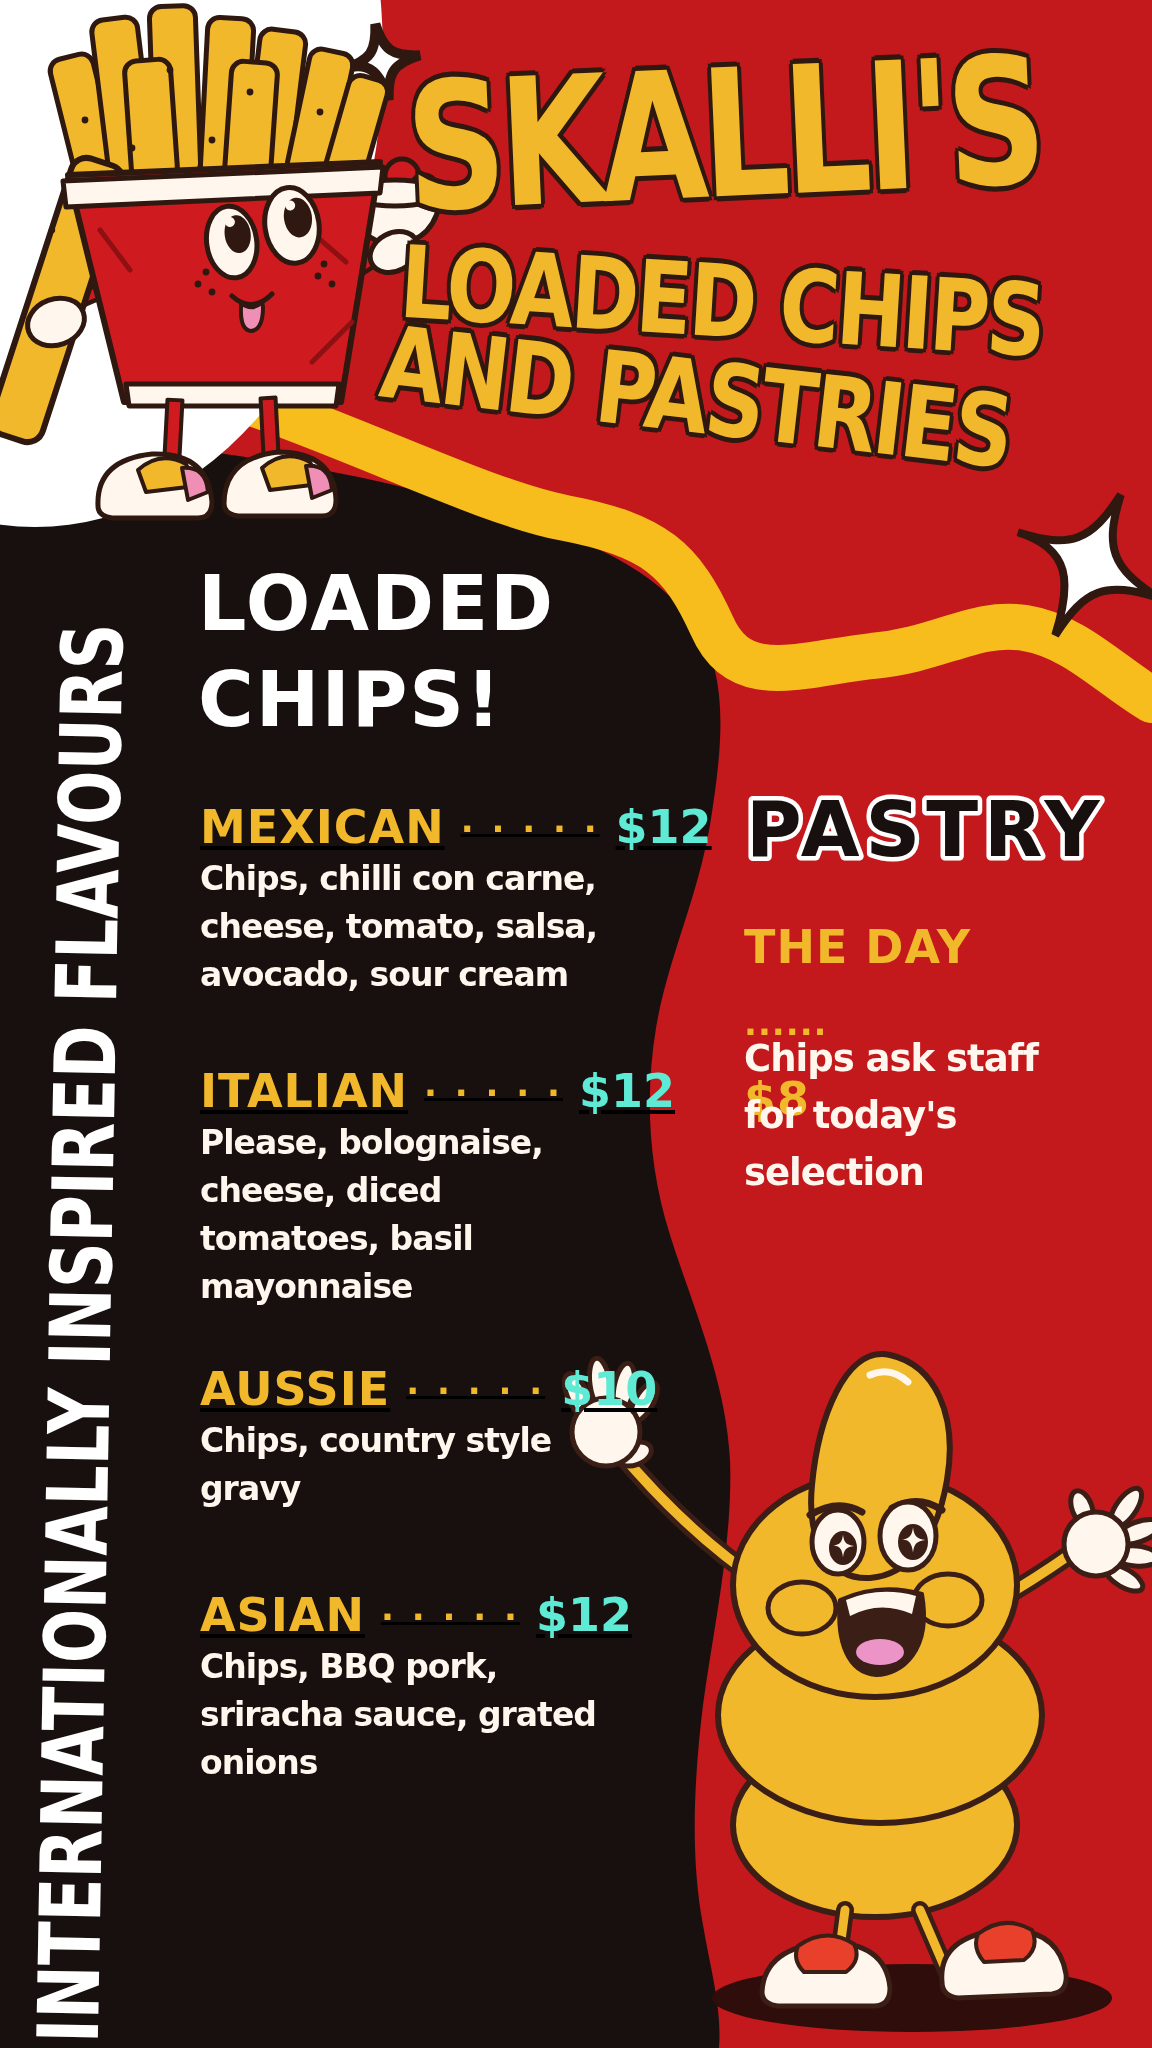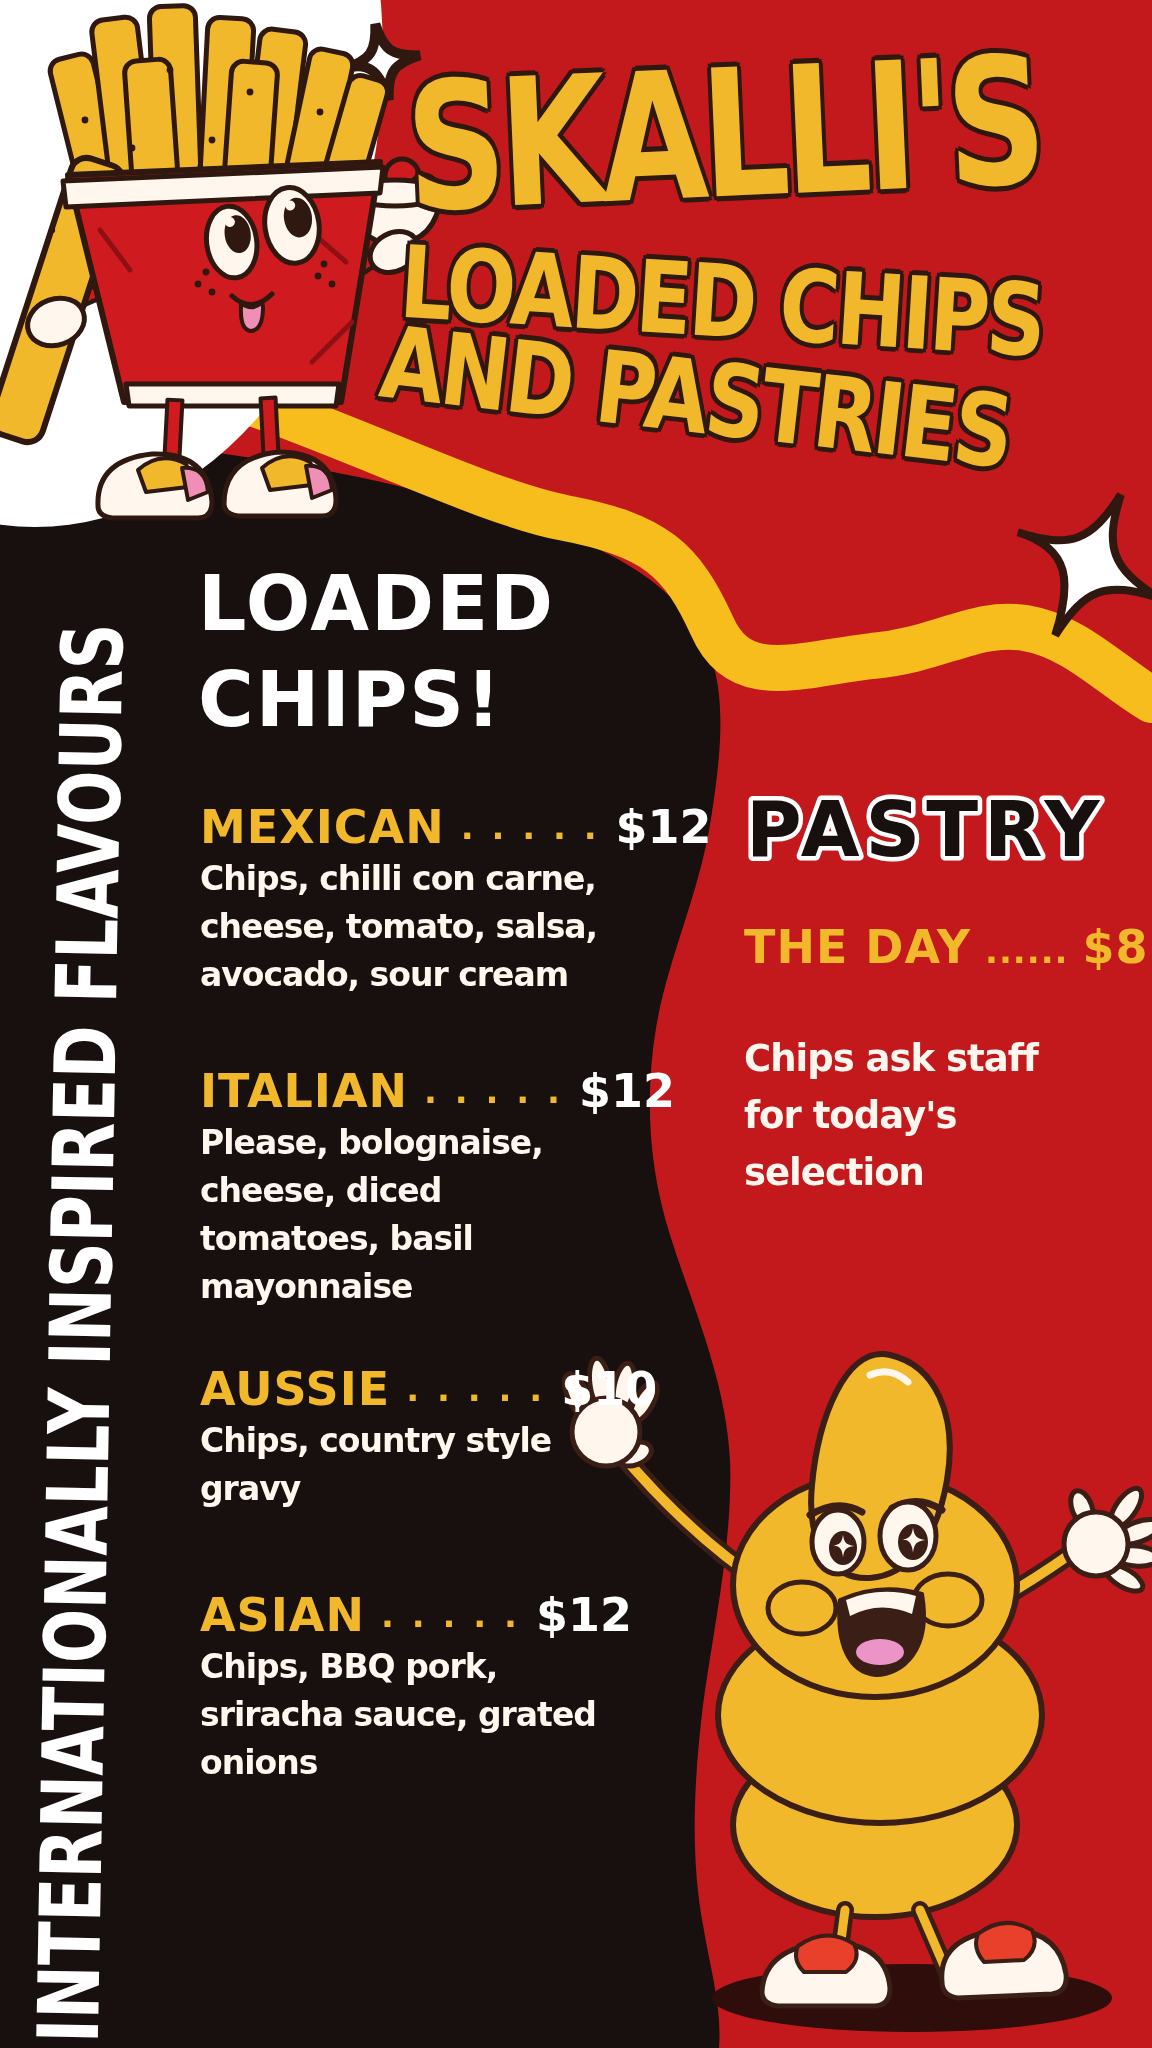--- a/index.html
+++ b/index.html
@@ -28,31 +28,31 @@
     transform:rotate(-89deg) scaleY(1.32);
     font-size:64px;color:#FFFFFF;white-space:nowrap;letter-spacing:0px;
   }
 
   
   .chips-heading{
     position:absolute;left:198px;top:556px;color:#ffffff;
     font-size:76px;line-height:96px;letter-spacing:2px;
   }
   .menu-item{position:absolute;left:200px;}
-  .item-head{display:flex;align-items:center;gap:16px;white-space:nowrap;}
+  .item-head{display:flex;align-items:flex-start;gap:16px;white-space:nowrap;text-decoration:underline;}
   .item-name{font-size:46px;color:#F2B82B;letter-spacing:1px;}
   .item-dots{font-size:34px;color:#F2B82B;letter-spacing:3px;}
-  .item-price{font-size:46px;color:#ffffff;}
+  .item-price{font-size:46px;color:#5eead4;}
   .item-desc{margin-top:1px;}
   .desc-line{font-size:33px;line-height:48px;color:#FFF7EE;letter-spacing:-1px;white-space:nowrap;}
 
   
   .pastry-heading-svg{position:absolute;left:738px;top:760px;}
   .pastry-name{position:absolute;left:744px;top:916px;color:#F2B82B;font-size:46px;line-height:62px;letter-spacing:1px;}
-  .pastry-line2{display:flex;align-items:baseline;gap:14px;white-space:nowrap;}
+  .pastry-line2{display:flex;align-items:baseline;gap:14px;white-space:nowrap;flex-direction:column;}
   .pastry-dots{font-size:34px;letter-spacing:1px;color:#F2B82B;}
   .pastry-desc{position:absolute;left:744px;top:1030px;}
   .pastry-desc .desc-line{font-size:37px;line-height:57px;}
 </style>
 </head>
 <body>
 
 <div class="poster">
 
   <svg class="backdrop" width="1152" height="2048" viewBox="0 0 1152 2048">

